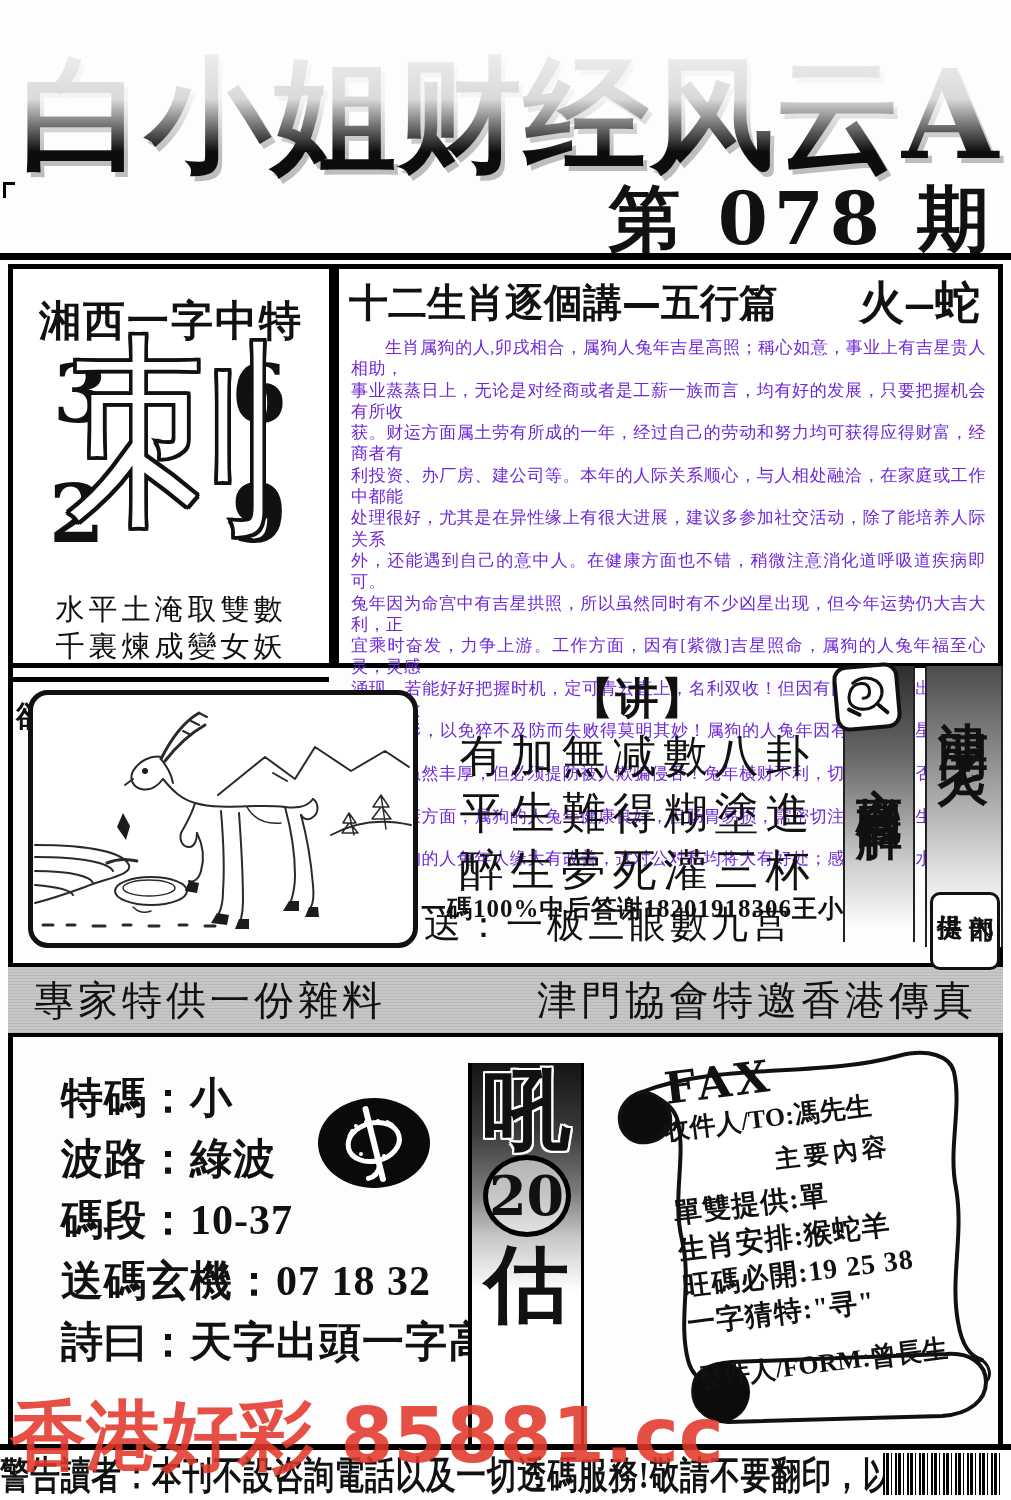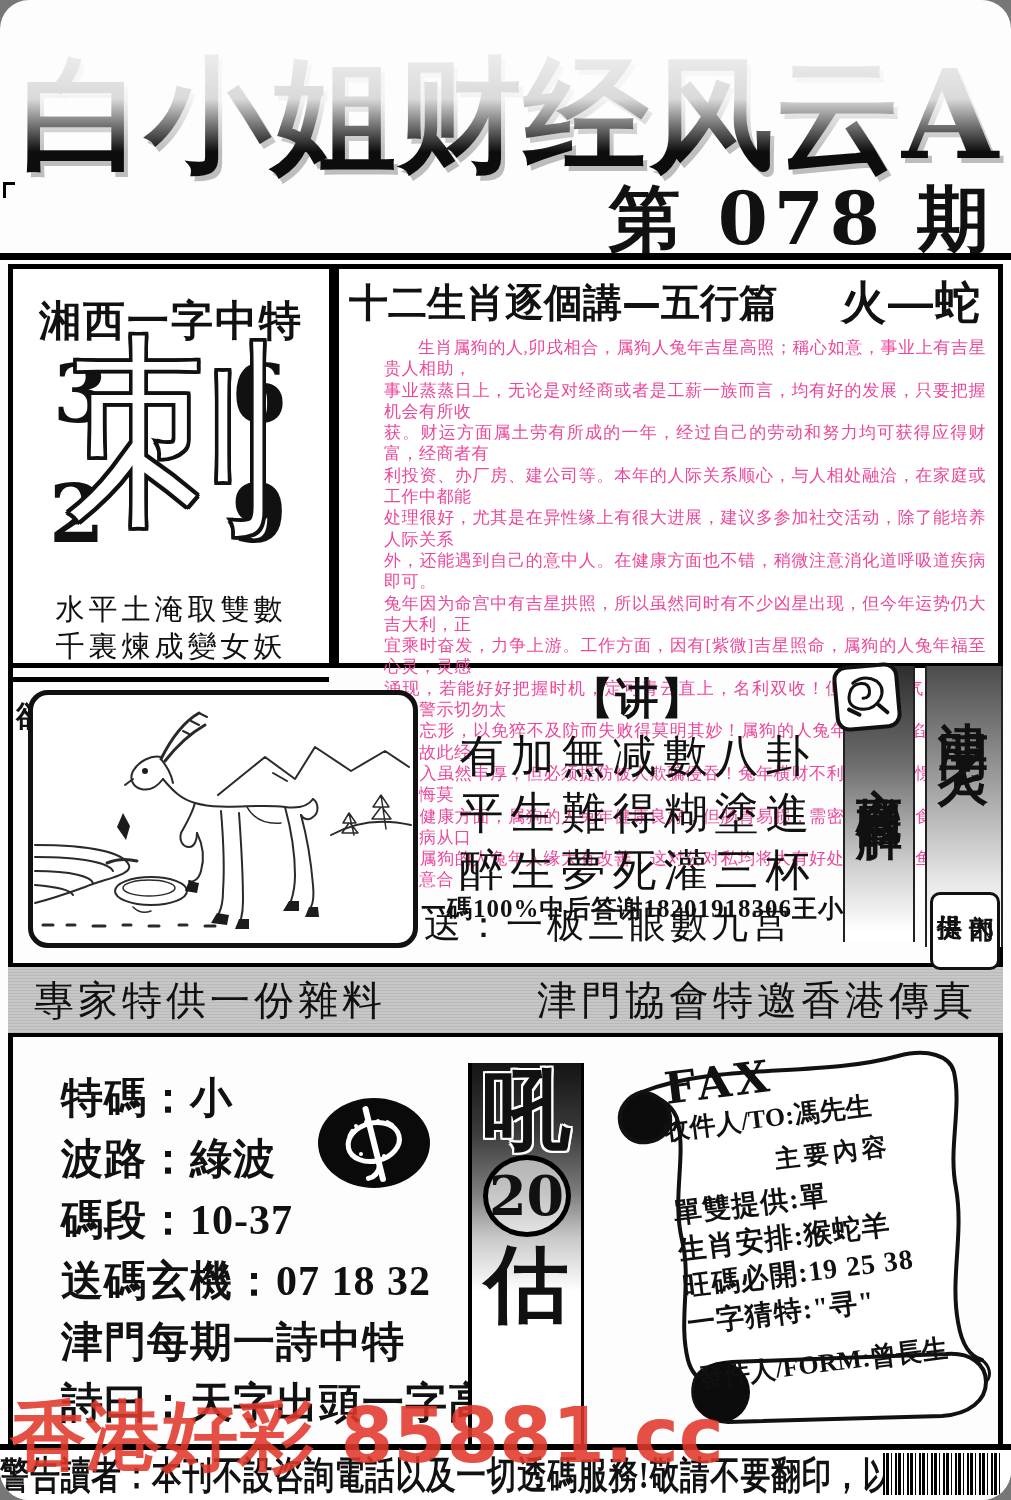--- a/index.html
+++ b/index.html
@@ -1,17 +1,17 @@
 <!DOCTYPE html>
 <html><head>
 <meta charset="utf-8">
 <style>
   html,body{margin:0;padding:0;background:#777;}
   .page{position:relative;width:1011px;height:1500px;background:#fdfdfd;overflow:hidden;
-        font-family:"Liberation Serif","DejaVu Serif",serif;color:#111;border-radius:29px;}
+        font-family:"Liberation Serif","DejaVu Serif",serif;color:#111;}
   
   .masthead{position:absolute;top:34px;left:20px;width:985px;font-size:124px;font-weight:bold;
             letter-spacing:2px;white-space:nowrap;color:#0d0d0d;
             font-family:"DejaVu Serif","Liberation Serif",serif;text-shadow:4px 5px 0 rgba(0,0,0,.25);}
   .masthead-fade{position:absolute;top:34px;left:0;width:1011px;height:118px;pointer-events:none;
             background:linear-gradient(180deg,rgba(253,253,253,.97) 0%,rgba(253,253,253,.85) 55%,rgba(253,253,253,0) 100%);}
   .issue{position:absolute;top:172px;right:16px;font-size:72px;font-weight:bold;letter-spacing:6px;
          font-family:"DejaVu Serif",serif;}
   .reg-tick{position:absolute;left:3px;top:182px;width:9px;height:13px;border-left:3px solid #000;border-top:3px solid #000;}
   .topbar{position:absolute;top:253px;left:0;width:1011px;height:7px;background:#000;box-shadow:0 9px 0 -7px #000;}
@@ -27,23 +27,23 @@
   .lb-big{position:absolute;left:50%;top:-18px;transform:translateX(-50%);font-size:212px;line-height:1;
           color:#fff;-webkit-text-stroke:3px #111;
           text-shadow:2px 0 #111,-2px 0 #111,0 2px #111,0 -2px #111,2px 2px #111,-2px -2px #111,2px -2px #111,-2px 2px #111;}
   .lb-verse{text-align:center;font-size:29px;font-weight:normal;letter-spacing:4px;line-height:37px;}
   .lb-sep{border-top:5px solid #000;margin-top:12px;}
   .lb-riddle{text-align:center;font-size:30px;font-weight:bold;letter-spacing:1px;padding-top:14px;}
   
   .right-box{position:absolute;left:334px;top:264px;width:669px;height:404px;border:5px solid #000;box-sizing:border-box;background:#fff;}
   .rb-head{display:flex;justify-content:space-between;align-items:center;padding:4px 16px 0 10px;}
   .rb-title{font-size:39px;font-weight:bold;font-family:"DejaVu Sans","Liberation Sans",sans-serif;letter-spacing:0;}
-  .rb-tag{font-size:45px;font-weight:900;font-family:Liberation Sans, sans-serif;letter-spacing:2px;}
+  .rb-tag{font-size:45px;font-weight:900;font-family:Liberation Mono, monospace;letter-spacing:2px;}
   .rb-body{padding:4px 12px 0 12px;}
-  .rb-body .ln{font-size:17px;line-height:21.3px;color:#ec4899;text-align:justify;letter-spacing:.5px;margin-left:33px;}
+  .rb-body .ln{font-size:17px;line-height:21.3px;color:#6d28d9;text-align:justify;letter-spacing:.5px;}
   .rb-body .ln:first-child{text-indent:2em;}
   .rb-last{display:flex;align-items:flex-end;gap:6px;margin-top:1px;}
   .rb-last .pre{font-size:16px;color:#333;}
   .rb-hotline{font-size:25px;font-weight:bold;letter-spacing:1px;white-space:nowrap;}
   
   .goat-box{position:absolute;left:28px;top:690px;width:390px;height:258px;border:5px solid #111;border-radius:20px;box-sizing:border-box;background:#fff;}
   .poem{position:absolute;left:436px;top:670px;width:404px;text-align:center;}
   .poem-title{font-size:43px;font-weight:bold;letter-spacing:2px;}
   .poem-line{font-size:44px;letter-spacing:7px;line-height:57px;white-space:nowrap;}
   .gift-line{position:absolute;left:424px;top:900px;width:430px;font-size:37px;letter-spacing:4px;white-space:nowrap;}
@@ -225,21 +225,20 @@
   <div class="banner">
     <span class="b-txt">專家特供一份雜料</span>
     <span class="b-txt">津門協會特邀香港傳真</span>
   </div>
 
   <div class="info">
     <div class="i-line">特碼：小</div>
     <div class="i-line">波路：綠波</div>
     <div class="i-line">碼段：10-37</div>
     <div class="i-line">送碼玄機：07 18 32</div>
-    <div class="i-line">津門每期一詩中特</div>
     <div class="i-line">詩曰：天字出頭一字高</div>
   </div>
   <div class="oval-logo">
     <svg width="116" height="94" viewBox="0 0 116 94">
       <ellipse cx="58" cy="47" rx="56" ry="45" fill="#0a0a0a"></ellipse>
       <g stroke="#fff" fill="none" stroke-linecap="round" transform="rotate(-14 58 47)">
         <ellipse cx="58" cy="46" rx="26" ry="19" stroke-width="5"></ellipse>
         <path d="M58 12 L58 84" stroke-width="6"></path>
         <path d="M58 70 q-4 10 -14 10" stroke-width="5"></path>
         <path d="M36 34 l4 -4 M80 34 l-4 -4" stroke-width="4"></path>

